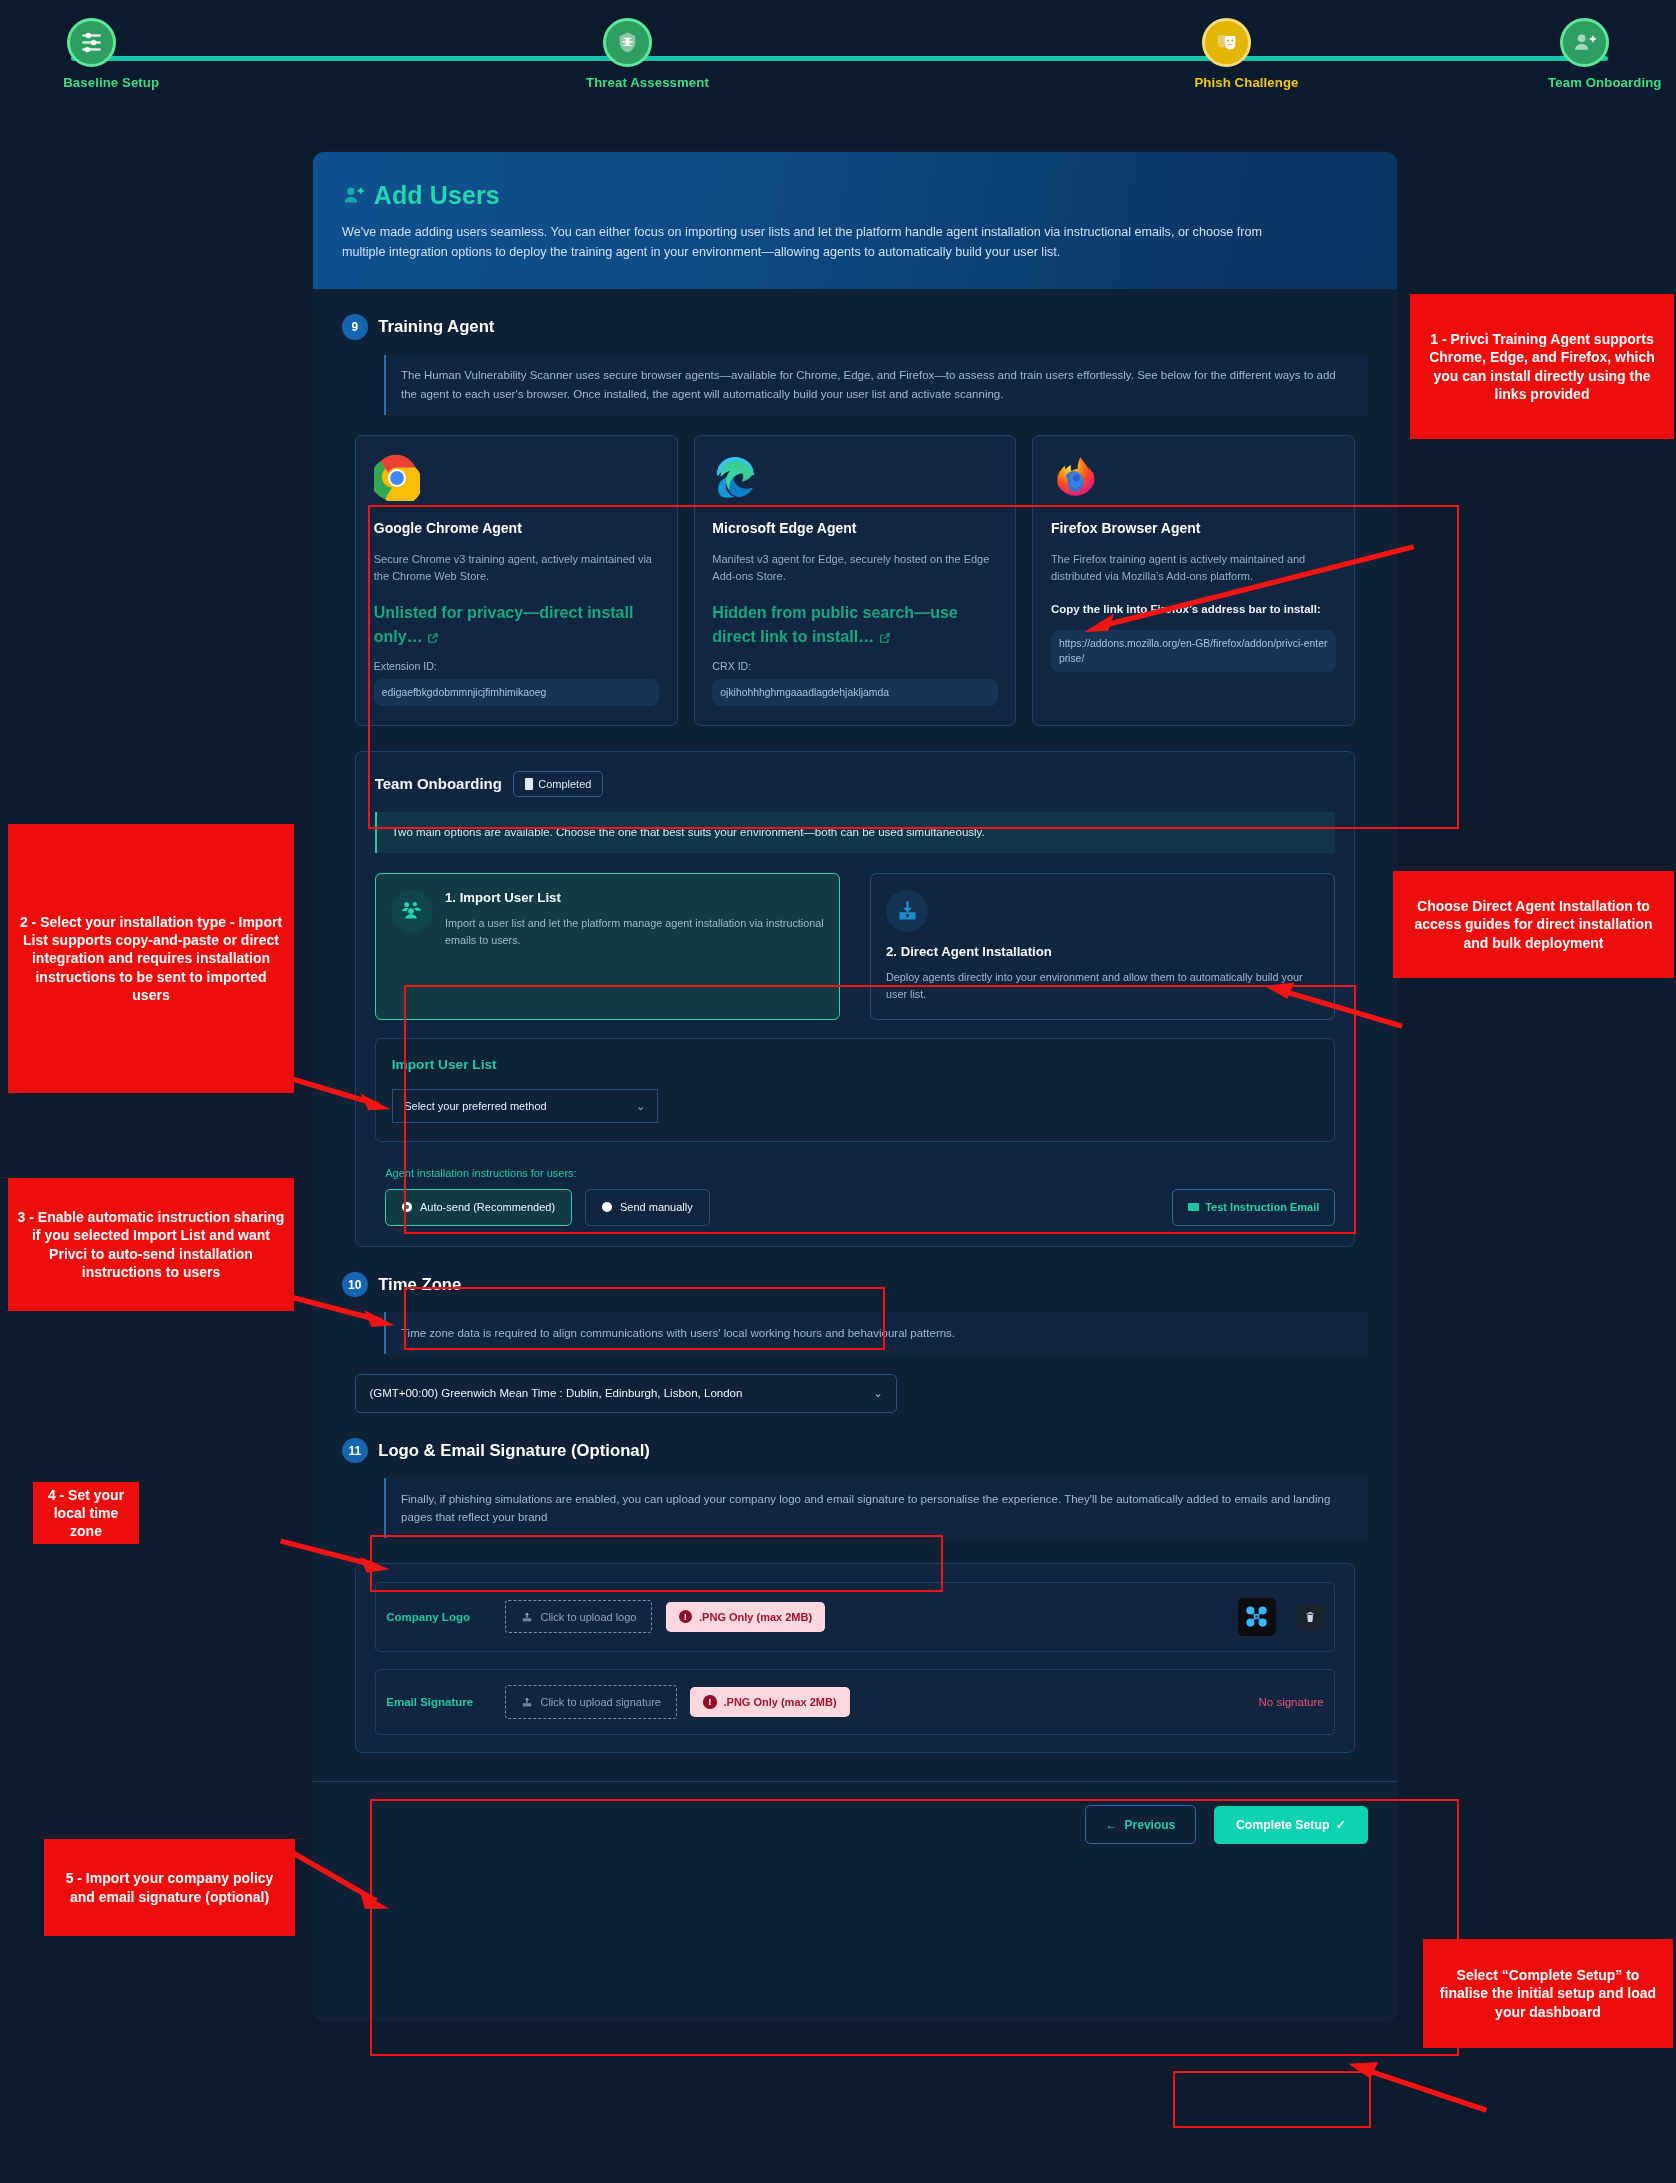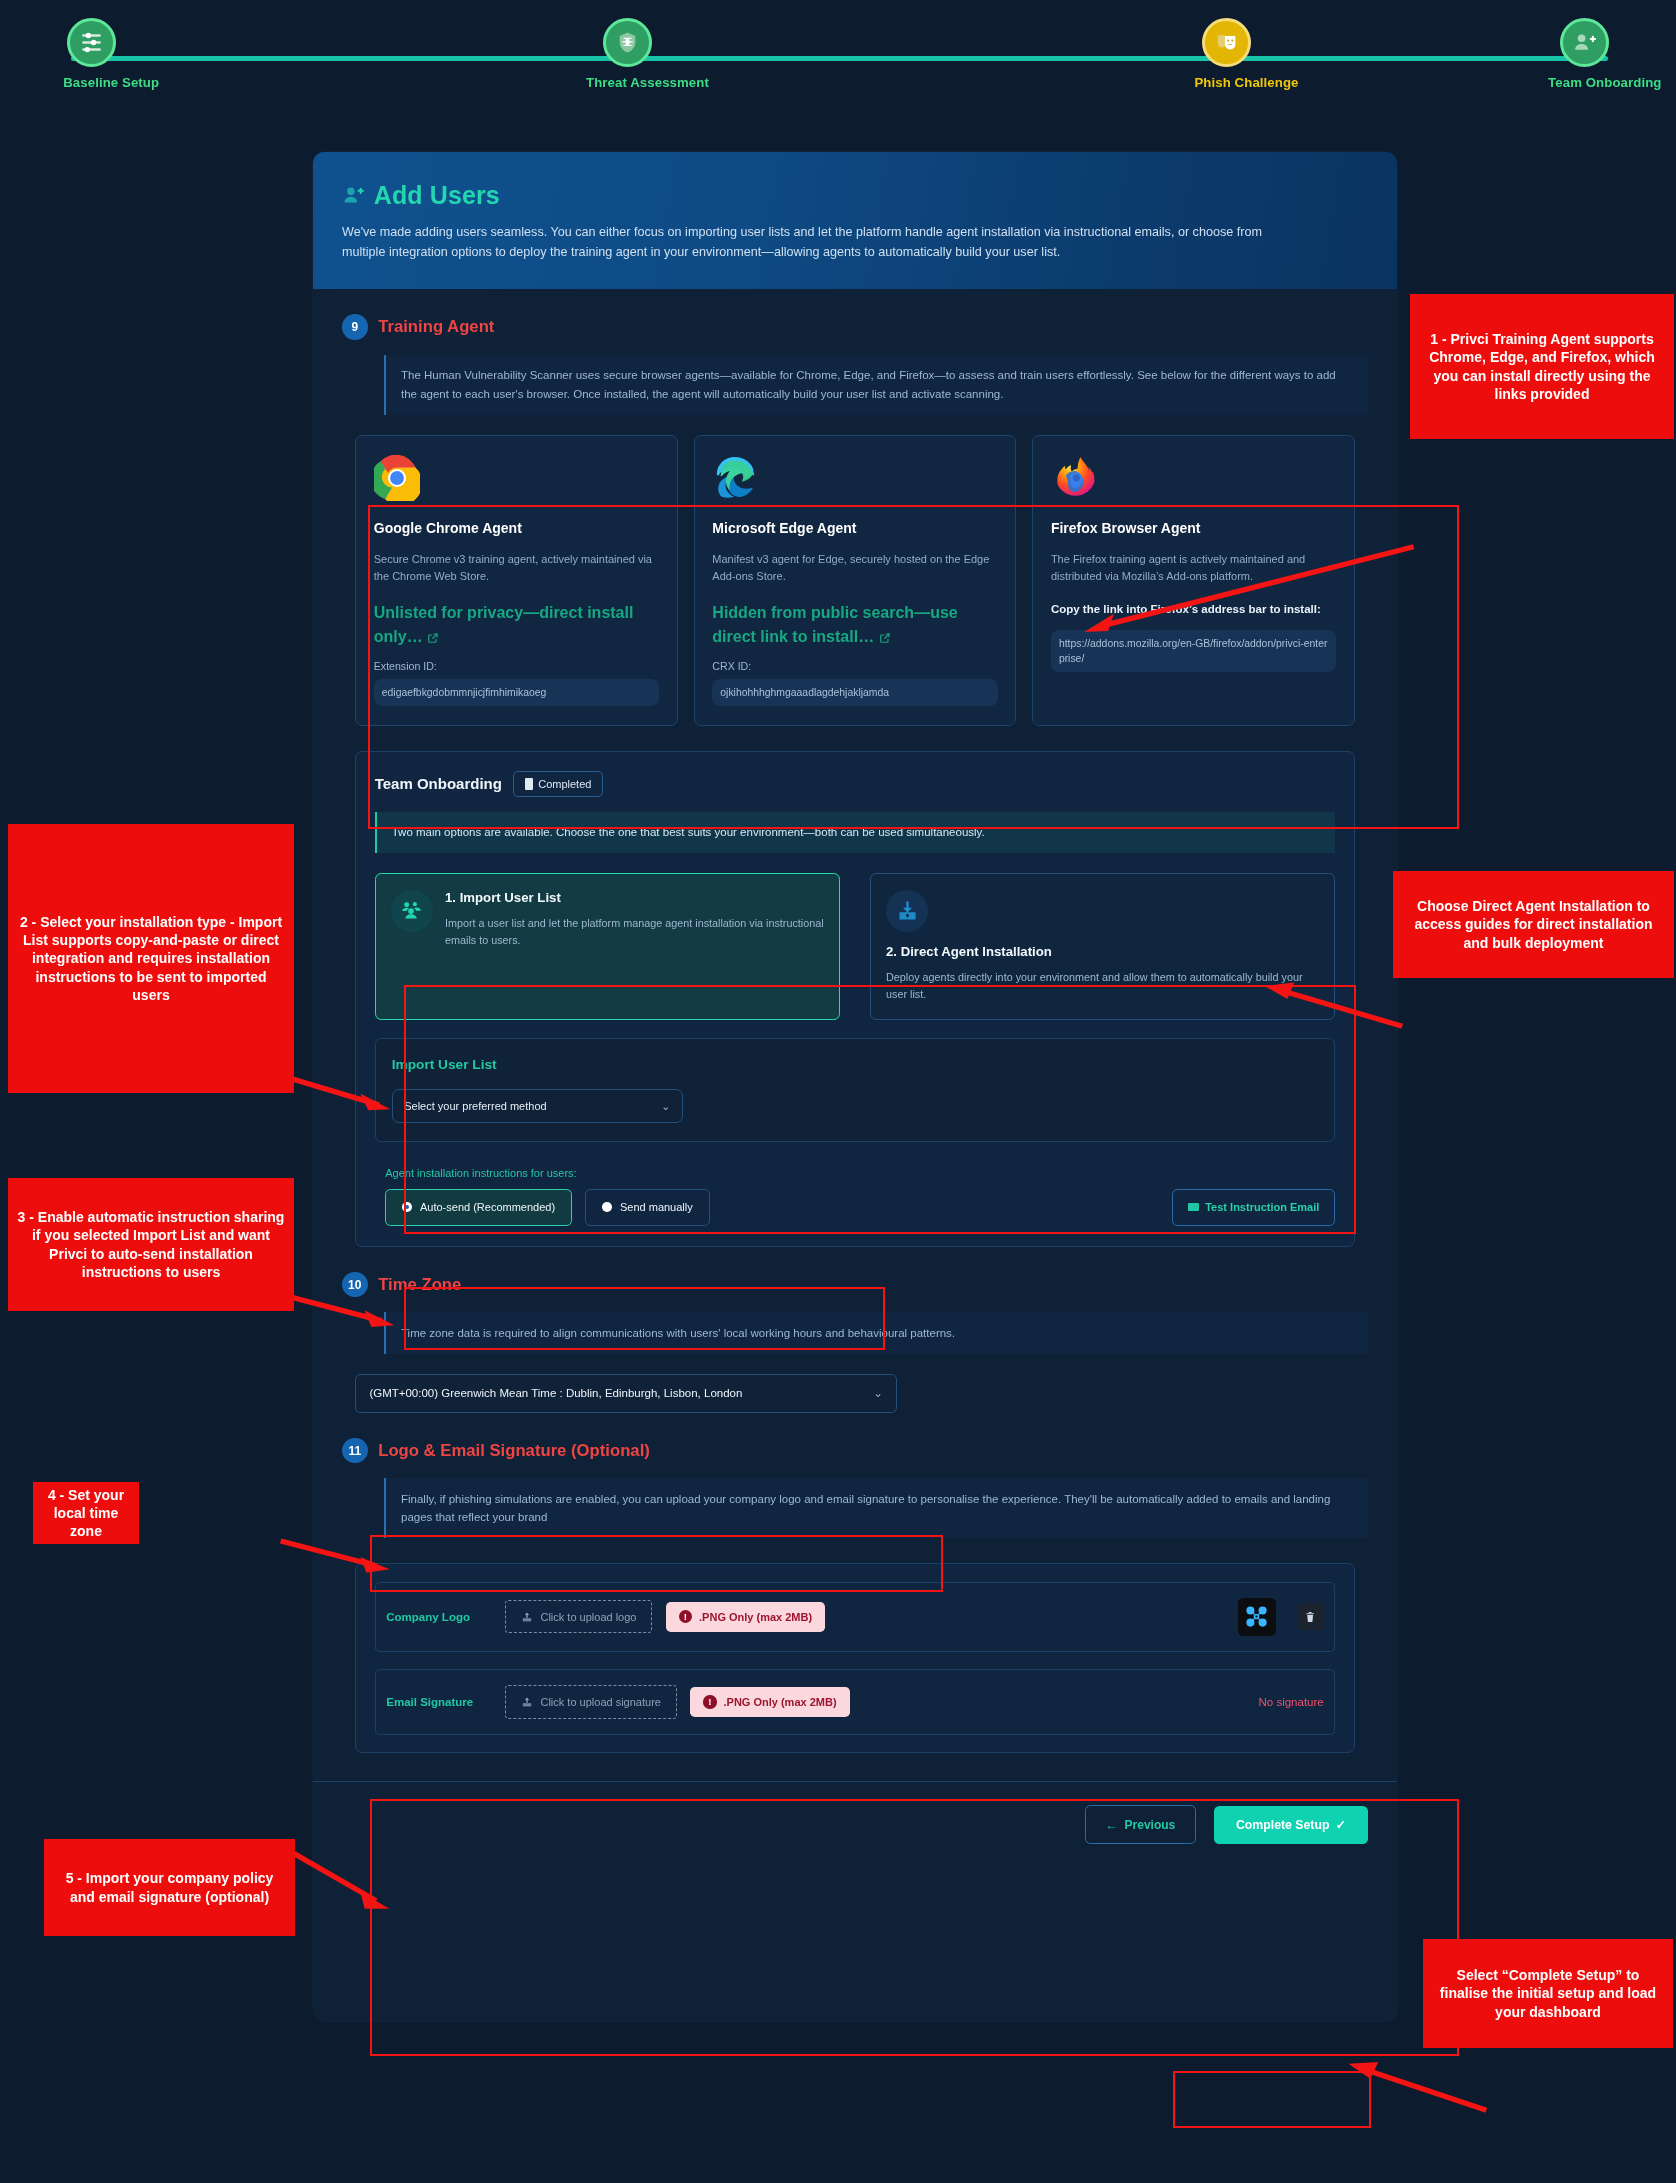--- a/index.html
+++ b/index.html
@@ -56,21 +56,21 @@
 
   .section { padding: 0 29px; }
   .section-head {
     display: flex; align-items: center; gap: 10.6px; padding-top: 25px;
   }
   .num-badge {
     width: 25.6px; height: 25.6px; border-radius: 50%; background: #1665b0;
     color: #fff; font-size: 12px; font-weight: bold;
     display: flex; align-items: center; justify-content: center; flex: 0 0 auto;
   }
-  .section-title { font-size: 16.7px; color: #ef4444; font-weight: bold; text-align: right; }
+  .section-title { font-size: 16.7px; color: #ffffff; font-weight: bold; text-align: right; }
 
   .note {
     margin: 15px 0 0 42px; padding: 11.5px 15px;
     border-left: 2.2px solid #2a6fae; background: rgba(22,70,120,0.13);
     color: #9fb7d0; font-size: 11.5px; line-height: 1.6;
   }
   .note.teal { border-left-color: #21c8a6; background: rgba(20,95,95,0.30); color: #d6e8f2; }
 
   
   .browser-row { display: flex; gap: 16px; margin: 20px 13.2px 0 13.2px; }
@@ -121,21 +121,21 @@
   .opt-icon svg { width: 23px; height: 23px; }
   .opt-title { font-size: 13.2px; color: #f4f9fd; font-weight: bold; margin-bottom: 9.7px; }
   .opt-desc { font-size: 10.8px; color: #9fb7d0; line-height: 1.6; }
 
   .sub-panel {
     margin-top: 17.6px; border: 0.4px solid #1d4068; border-radius: 6.2px;
     padding: 17.6px 16px 18.5px 16px; background: #0f2238;
   }
   .sub-title { font-size: 13.7px; color: #23c9a3; font-weight: bold; margin-bottom: 17.6px; }
   .select-box {
-    width: 291px; background: #13294400; border: 0.4px solid #23517e; border-radius: 7px;
+    width: 266px; background: #13294400; border: 0.4px solid #23517e; border-radius: 0;
     padding: 9.7px 11.5px; font-size: 11px; color: #e6eff8;
     display: flex; align-items: center; justify-content: space-between;
   }
   .select-box .caret { color: #9fb7d0; font-size: 10.6px; }
 
   .instr-label { font-size: 11px; color: #23c9a3; margin: 25px 0 9.7px 10.6px; }
   .radio-row { display: flex; align-items: center; gap: 13.2px; margin-left: 10.6px; }
   .radio-pill {
     border-radius: 5.3px; padding: 11.5px 16px; display: flex; align-items: center; gap: 8px;
     font-size: 11px; color: #eef5fb;

